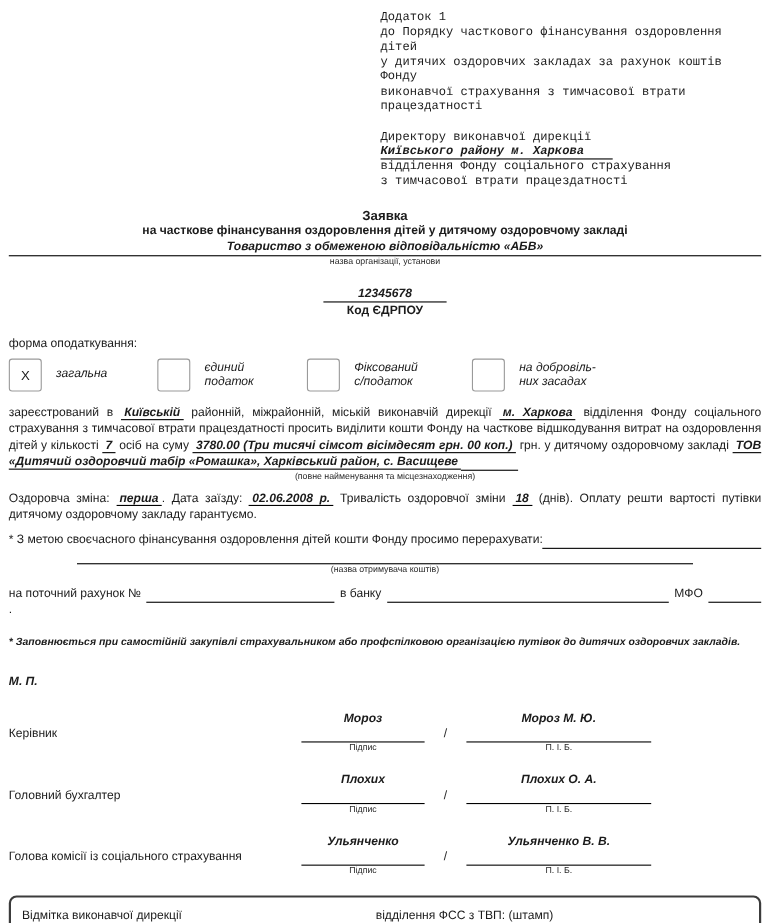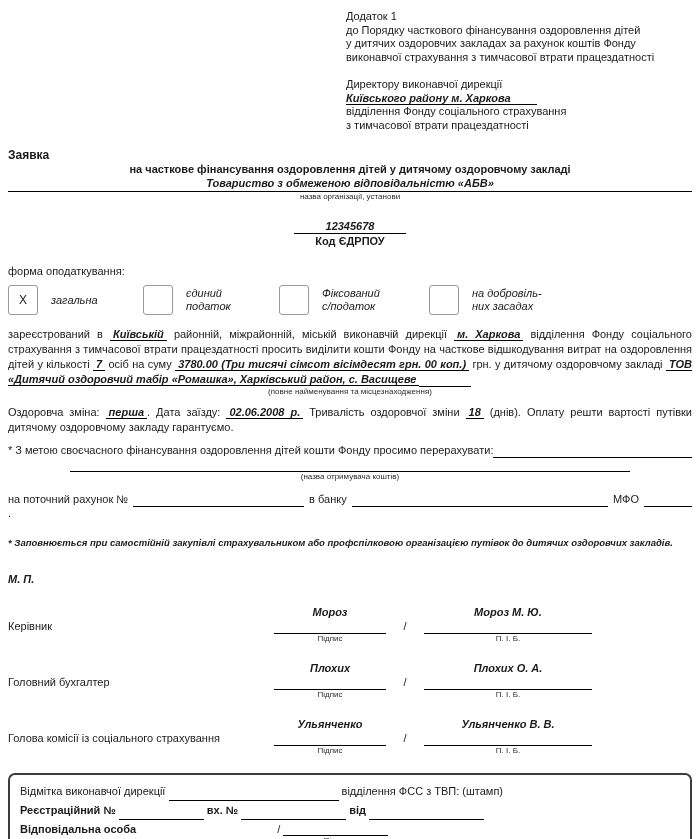--- a/index.html
+++ b/index.html
@@ -1,22 +1,22 @@
 <!DOCTYPE html>
 <html><head>
 <meta charset="utf-8">
 <style>
   *{margin:0;padding:0;box-sizing:border-box;}
   html,body{background:#fff;}
   body{width:700px;font-family:"Liberation Sans","DejaVu Sans",sans-serif;font-size:11px;color:#1b1b1b;}
   .page{width:700px;height:839px;padding:10px 8px 10px;overflow:hidden;position:relative;}
-  .right-block{margin-left:338px;line-height:13.5px;}
+  .right-block{margin-left:338px;line-height:13.5px;font-family:Liberation Mono, monospace;}
   .addressee{margin-top:14px;}
   .office-filled{font-weight:bold;font-style:italic;border-bottom:1px solid #000;padding-right:26px;}
-  .heading{margin-top:16px;text-align:left;font-weight:bold;font-size:12px;line-height:14px;}
+  .heading{margin-top:16px;text-align:center;font-weight:bold;font-size:12px;line-height:14px;}
   .subheading{text-align:center;font-weight:bold;font-size:11px;line-height:14px;}
   .org-line{border-bottom:1px solid #000;text-align:center;font-weight:bold;font-style:italic;padding-bottom:1px;line-height:14px;}
   .caption{font-size:8px;color:#2a2a2a;line-height:10px;}
   .center{text-align:center;}
   .b{font-weight:bold;}
   .edrpou{margin-top:18px;}
   .edrpou-value{display:inline-block;min-width:112px;border-bottom:1px solid #000;font-weight:bold;font-style:italic;text-align:center;padding-bottom:1px;}
   .edrpou-caption{line-height:15px;font-weight:bold;}
   .tax-label{margin-top:16px;}
   .tax-row{display:flex;align-items:center;margin-top:8px;margin-bottom:2px;}

